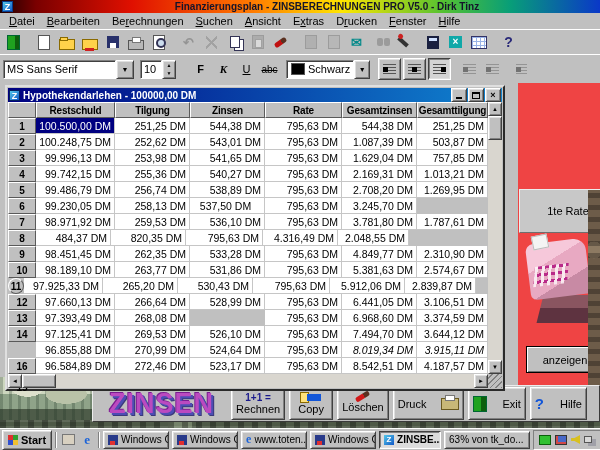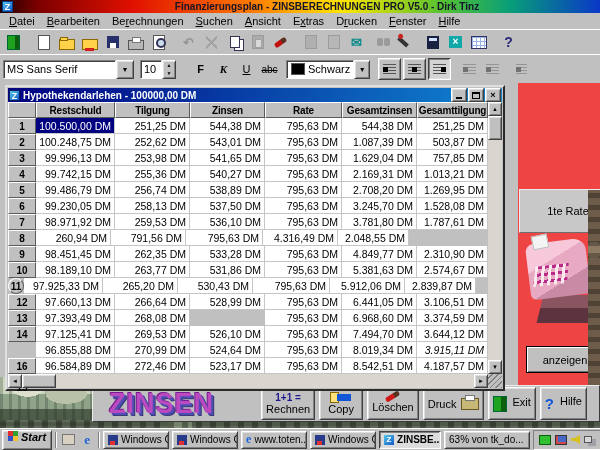--- a/index.html
+++ b/index.html
@@ -149,35 +149,35 @@
     background:repeating-linear-gradient(-45deg,#808080 0 1px,#c0c0c0 1px 4px);}
 
   
   #bstrip{position:absolute;left:92px;top:302px;width:508px;height:37px;background:#c0c0c0;box-sizing:border-box;
     border:1px solid;border-color:#ececec #3a3a3a #3a3a3a #ececec;display:flex;align-items:center;z-index:4;}
   #logo{margin-left:16px;font-size:27px;font-weight:bold;letter-spacing:1px;color:#bb4ac0;
     text-shadow:2px 2px 0 #4d4db4,-1px -1px 0 #7a1d90,3px 3px 0 #3a3a7a;transform:scaleY(1.08);}
   #bbtns{margin-left:auto;margin-right:12px;display:flex;gap:4px;align-items:center;}
   .bbtn{height:33px;min-width:44px;box-sizing:border-box;display:flex;flex-direction:column;align-items:center;justify-content:center;
     font-size:11px;color:#000;padding:1px 4px;}
-  .bbtn .row{display:flex;align-items:flex-start;gap:3px;}
+  .bbtn .row{display:flex;align-items:center;gap:13px;}
   .r1{color:#1a1a8c;font-weight:bold;font-size:10px;}
   .bicn-copy{width:22px;height:11px;position:relative;}
   .bicn-copy::before{content:"";position:absolute;left:0;top:0;width:7px;height:9px;background:#ffe27a;border:1px solid #8a6a00;}
   .bicn-copy::after{content:"";position:absolute;left:7px;top:2px;width:14px;height:7px;background:#1256d8;}
   .bicn-brush{width:15px;height:5px;background:linear-gradient(90deg,#d01818 0 60%,#5a3020 60%);transform:rotate(-32deg);border-radius:2px;margin-bottom:2px;}
   .bicn-print{width:16px;height:10px;position:relative;background:#c8b878;border:1px solid #6a5a20;margin-left:2px;}
   .bicn-print::before{content:"";position:absolute;top:-4px;left:3px;width:8px;height:4px;background:#fff;border:1px solid #777;}
   .bicn-exit{width:12px;height:14px;background:linear-gradient(90deg,#1fa21f 0 62%,#0d5f0d 62%);border:1px solid #063;margin-right:2px;}
   .bicn-help{color:#1256d8;font-weight:bold;font-size:15px;margin-right:3px;}
 
   
   #taskbar{position:absolute;left:0;top:428px;width:600px;height:22px;background:#c0c0c0;border-top:1px solid #fff;
     display:flex;align-items:center;padding:0 2px;box-sizing:border-box;gap:3px;}
-  #startbtn{height:18px;display:flex;align-items:flex-start;gap:3px;font-size:11px;font-weight:bold;padding:0 5px;flex:none;color:#000;font-style:italic;}
+  #startbtn{height:18px;display:flex;align-items:center;gap:3px;font-size:11px;font-weight:bold;padding:0 5px;flex:none;color:#000;}
   .flag{width:10px;height:10px;flex:none;
     background:conic-gradient(from -90deg,#e03030 0 25%,#30a030 25% 50%,#f0c030 50% 75%,#3050d0 75%);}
   .ql{width:16px;height:16px;flex:none;display:flex;align-items:center;justify-content:center;}
   .ql-desktop{width:11px;height:9px;background:#d8d0c0;border:1px solid #777;}
   .ql-ie{color:#1c64d8;font-weight:bold;font-size:13px;font-family:"Liberation Serif",serif;}
   .tdiv{width:1px;height:16px;background:#808080;border-right:1px solid #fff;flex:none;}
   .task{height:18px;display:flex;align-items:center;gap:3px;font-size:10px;padding:0 4px;box-sizing:border-box;
     white-space:nowrap;overflow:hidden;flex:none;color:#000;}
   .task.active{border-color:#404040 #fff #fff #404040;box-shadow:inset -1px -1px 0 #dfdfdf,inset 1px 1px 0 #808080;
     background:#dcdcdc;font-weight:bold;}
@@ -418,38 +418,37 @@
               <span class="dcell" style="width: 75px;">256,74 DM</span>
               <span class="dcell" style="width: 75px;">538,89 DM</span>
               <span class="dcell" style="width: 77px;">795,63 DM</span>
               <span class="dcell" style="width: 75px;">2.708,20 DM</span>
               <span class="dcell" style="width: 71px;">1.269,95 DM</span>
             </div>
             <div class="trow">
               <span class="ncell" style="width: 28px;">6</span>
               <span class="dcell" style="width: 79px;">99.230,05 DM</span>
               <span class="dcell" style="width: 75px;">258,13 DM</span>
-              <span class="dcell" style="width: 75px;">537,50 DM</span>
+              <span class="dcell" style="width: 75px; text-align: center;">537,50 DM</span>
               <span class="dcell" style="width: 77px;">795,63 DM</span>
               <span class="dcell" style="width: 75px;">3.245,70 DM</span>
-              <span class="dcell" style="width: 71px;">1.528,08 DM</span>
             </div>
             <div class="trow">
               <span class="ncell" style="width: 28px;">7</span>
               <span class="dcell" style="width: 79px;">98.971,92 DM</span>
               <span class="dcell" style="width: 75px;">259,53 DM</span>
               <span class="dcell" style="width: 75px;">536,10 DM</span>
               <span class="dcell" style="width: 77px;">795,63 DM</span>
               <span class="dcell" style="width: 75px;">3.781,80 DM</span>
               <span class="dcell" style="width: 71px;">1.787,61 DM</span>
             </div>
             <div class="trow">
               <span class="ncell" style="width: 28px;">8</span>
-              <span class="dcell" style="width: 75px;">260,94 DM</span>
-              <span class="dcell" style="width: 75px;">791,56 DM</span>
+              <span class="dcell" style="width: 75px;">484,37 DM</span>
+              <span class="dcell" style="width: 75px;">820,35 DM</span>
               <span class="dcell" style="width: 77px;">795,63 DM</span>
               <span class="dcell" style="width: 75px;">4.316,49 DM</span>
               <span class="dcell" style="width: 71px;">2.048,55 DM</span>
             </div>
             <div class="trow">
               <span class="ncell" style="width: 28px;">9</span>
               <span class="dcell" style="width: 79px;">98.451,45 DM</span>
               <span class="dcell" style="width: 75px;">262,35 DM</span>
               <span class="dcell" style="width: 75px;">533,28 DM</span>
               <span class="dcell" style="width: 77px;">795,63 DM</span>
@@ -500,21 +499,21 @@
               <span class="dcell" style="width: 77px;">795,63 DM</span>
               <span class="dcell" style="width: 75px;">7.494,70 DM</span>
               <span class="dcell" style="width: 71px;">3.644,12 DM</span>
             </div>
             <div class="trow">
               <span class="ncell" style="width: 28px; margin-top: 44px;">15</span>
               <span class="dcell" style="width: 79px;">96.855,88 DM</span>
               <span class="dcell" style="width: 75px;">270,99 DM</span>
               <span class="dcell" style="width: 75px;">524,64 DM</span>
               <span class="dcell" style="width: 77px;">795,63 DM</span>
-              <span class="dcell" style="width: 75px;">8.019,34 DM</span>
+              <span class="dcell" style="width: 75px; font-style: italic;">8.019,34 DM</span>
               <span class="dcell" style="width: 71px; font-style: italic;">3.915,11 DM</span>
             </div>
             <div class="trow">
               <span class="ncell" style="width: 28px;">16</span>
               <span class="dcell" style="width: 79px;">96.584,89 DM</span>
               <span class="dcell" style="width: 75px;">272,46 DM</span>
               <span class="dcell" style="width: 75px;">523,17 DM</span>
               <span class="dcell" style="width: 77px;">795,63 DM</span>
               <span class="dcell" style="width: 75px;">8.542,51 DM</span>
               <span class="dcell" style="width: 71px;">4.187,57 DM</span>

